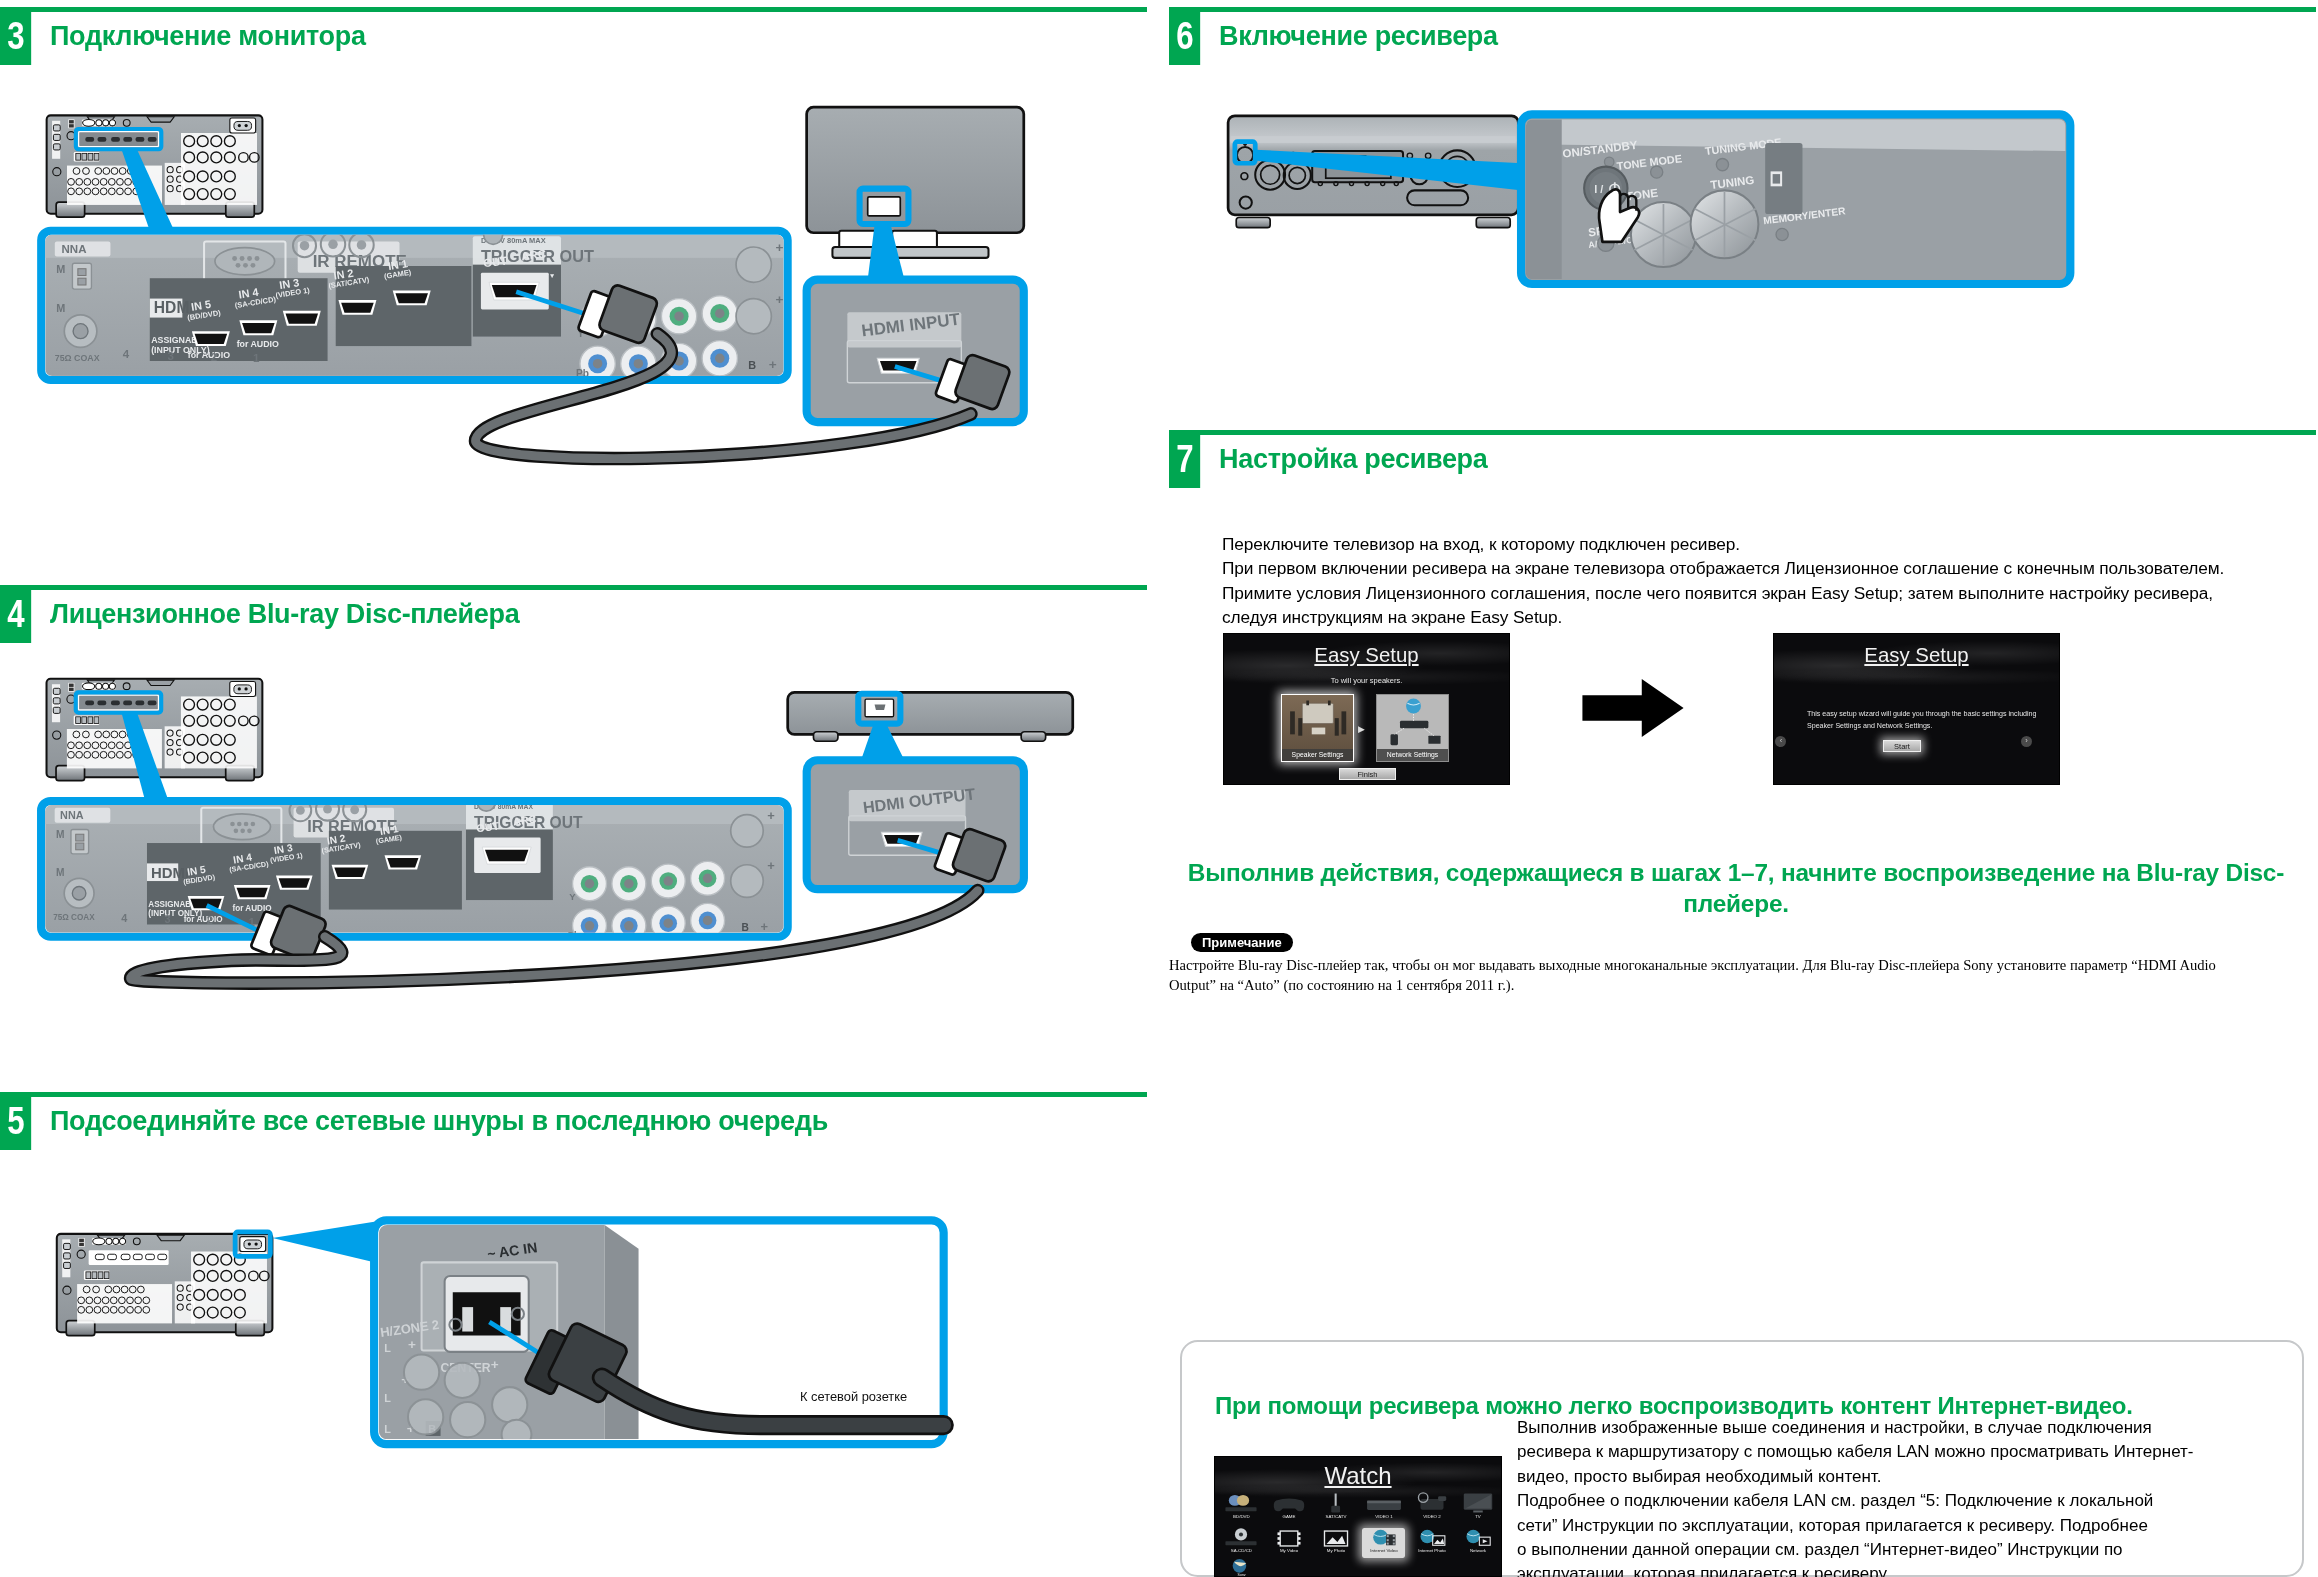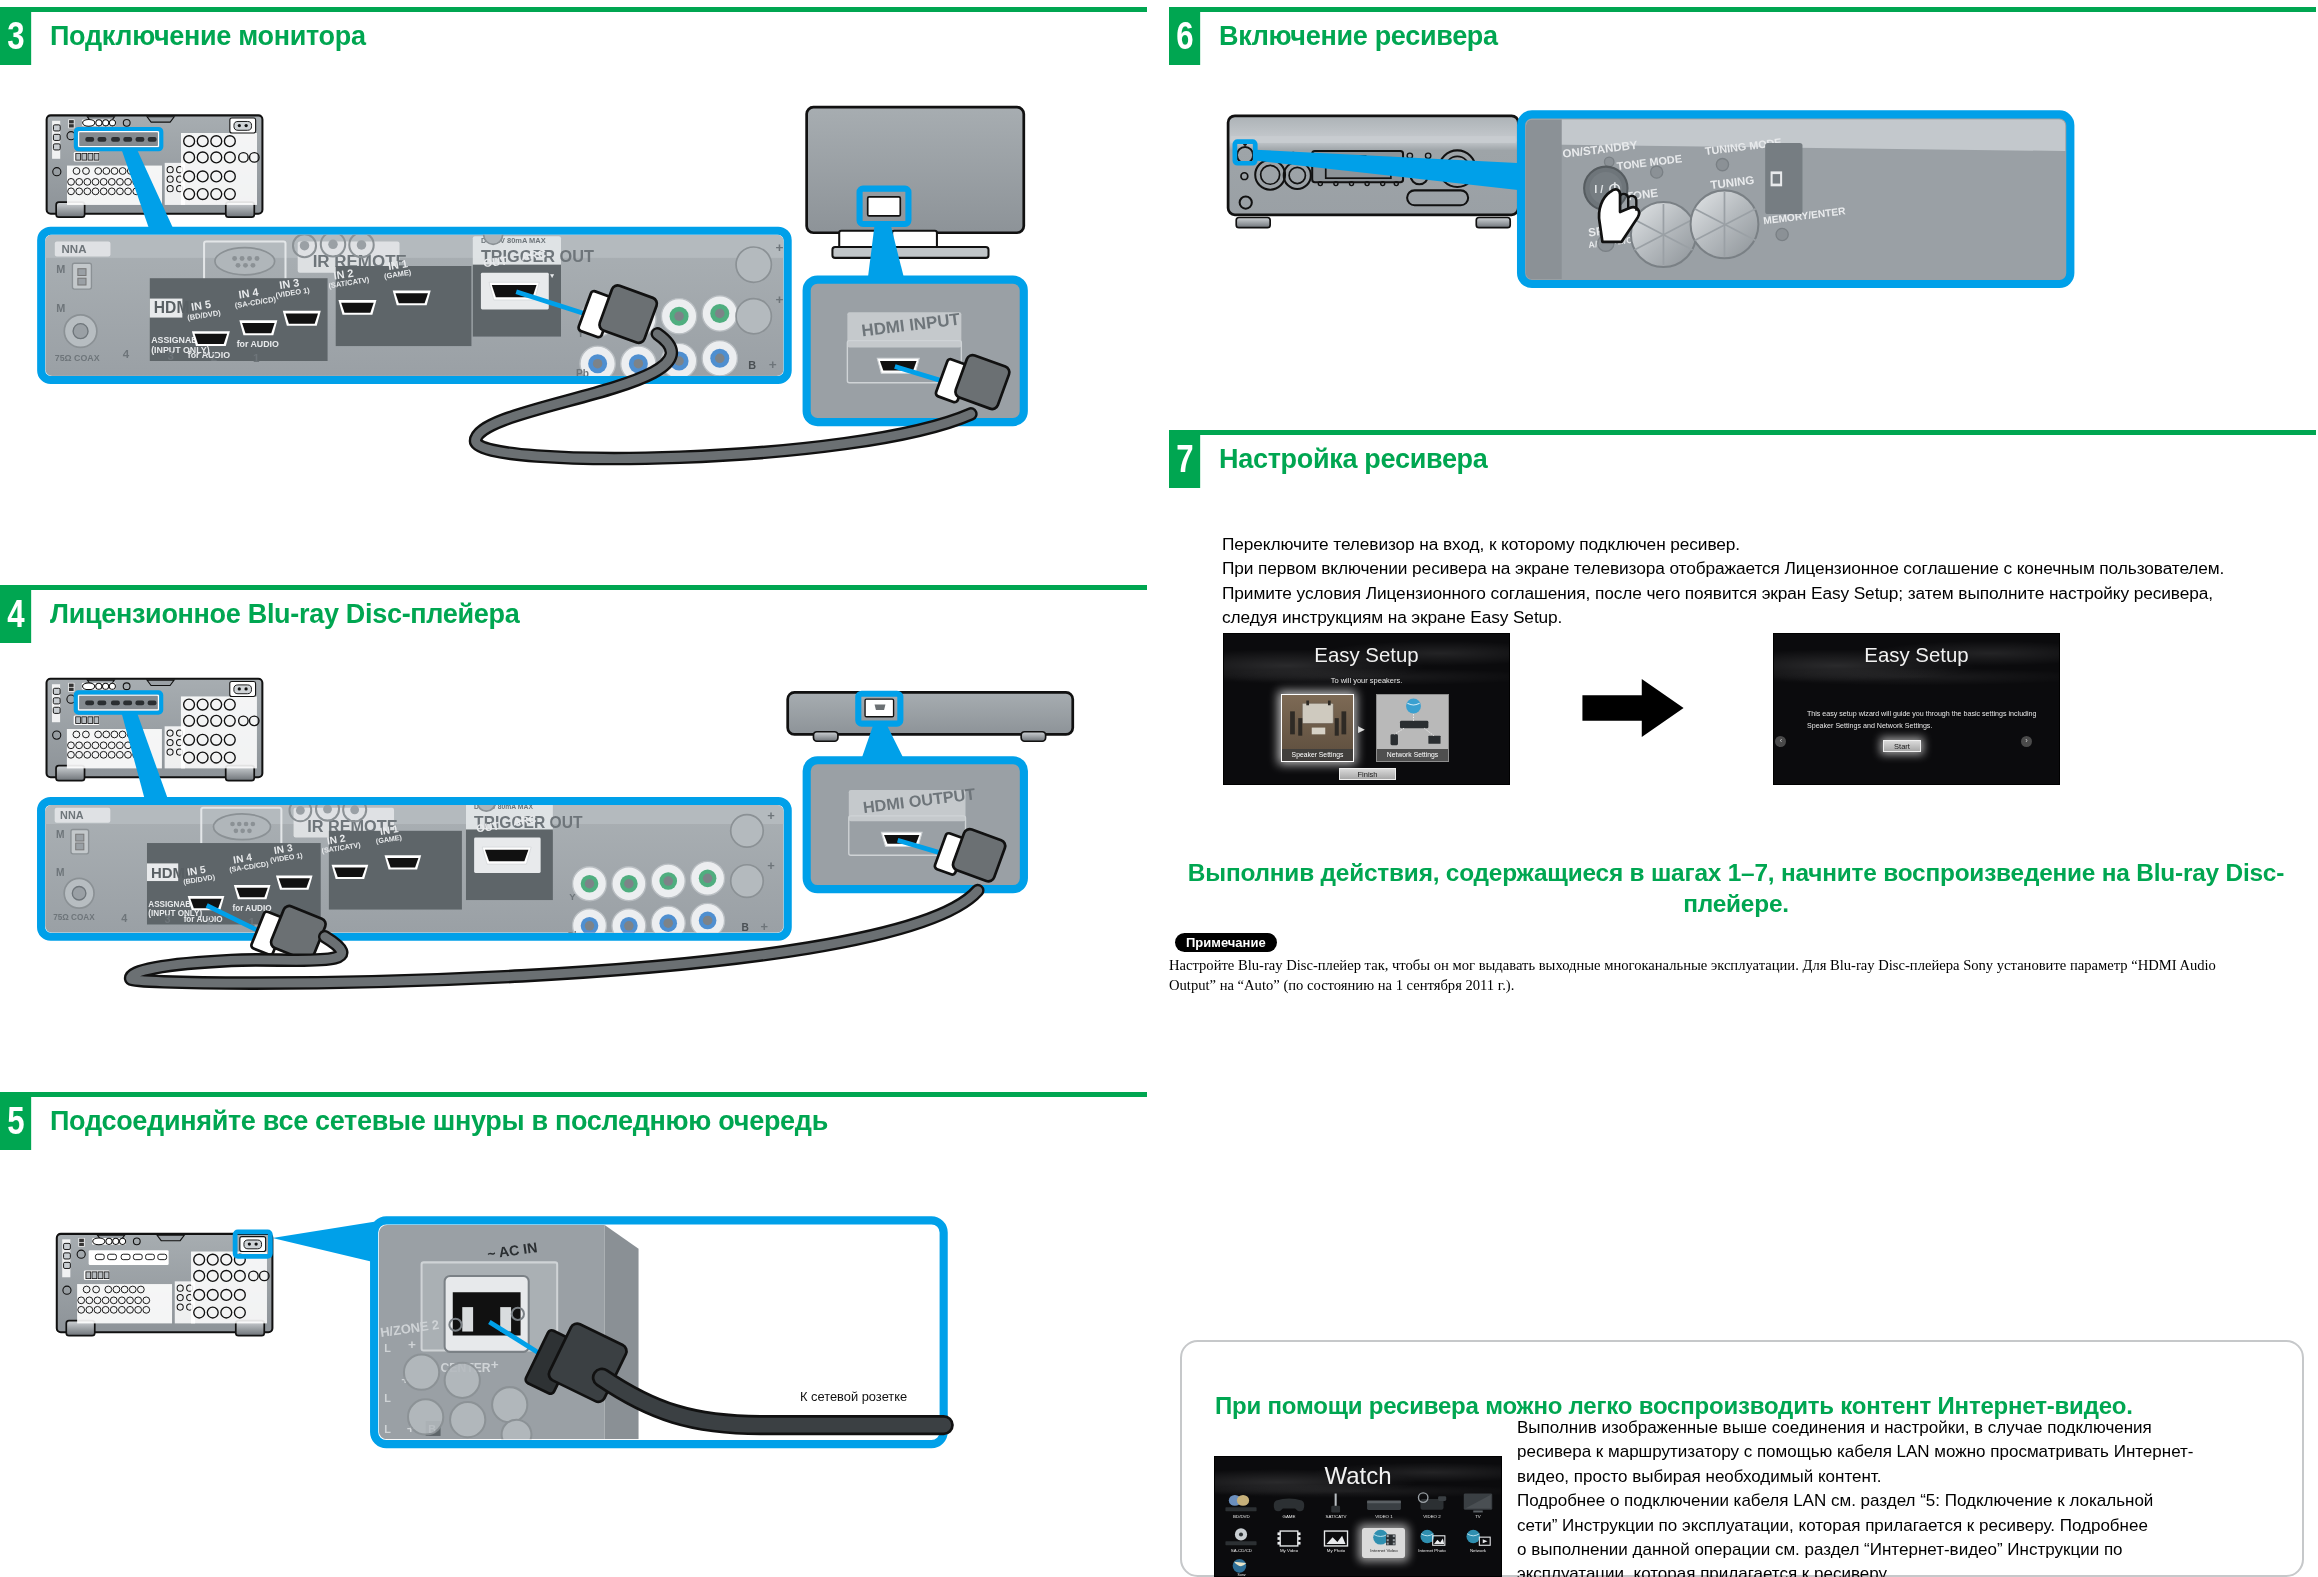--- a/index.html
+++ b/index.html
@@ -40,21 +40,21 @@
     position: absolute; font-size: 17.3px; line-height: 24.4px; color: #000;
     letter-spacing: -0.1px;
   }
   .green-lead {
     position: absolute; color: #00a651; font-weight: 700;
     font-size: 24.4px; line-height: 31px; letter-spacing: -0.2px; text-align: center;
   }
   .note-badge {
     position: absolute; background: #000; color: #fff;
     font-size: 13px; font-weight: 700; border-radius: 9.5px;
-    padding: 2.7px 11px 3.4px 11px; line-height: 1;
+    padding: 2.7px 11px 3.4px 11px; line-height: 1; margin-left: 16px;
   }
   .note-text {
     position: absolute; font-family: "Liberation Serif", serif;
     font-size: 14.6px; line-height: 20.4px; color: #000;
   }
 
   
   .promo-box {
     position: absolute; border: 2px solid #c6c8ca; border-radius: 17.7px;
     background: #fff;
@@ -74,21 +74,21 @@
   }
   .screen .wave {
     position: absolute; left: 0; top: 0; width: 100%; height: 46%;
     background:
       radial-gradient(ellipse 70% 34% at 22% 46%, rgba(255,255,255,.13), rgba(255,255,255,0) 70%),
       radial-gradient(ellipse 60% 26% at 76% 28%, rgba(255,255,255,.10), rgba(255,255,255,0) 70%),
       radial-gradient(ellipse 90% 18% at 50% 62%, rgba(255,255,255,.07), rgba(255,255,255,0) 70%);
   }
   .screen-title {
     position: absolute; left: 0; right: 0; text-align: center;
-    color: #f2f2f2; font-weight: 400;
+    color: #f2f2f2; font-weight: 400; text-decoration: underline;
   }
   .screen-sub { position: absolute; color: #e6e6e6; }
   .es-tile {
     position: absolute; background: #b9b9b9; border: 0.7px solid #8e8e8e;
   }
   .es-tile.sel { box-shadow: 0 0 9.5px 3.4px rgba(255,255,255,.75); border-color:#fff; }
   .es-tile .cap {
     position: absolute; left: 0; right: 0; bottom: 0;
     background: rgba(60,60,60,.85); color: #fff; text-align: center;
   }

